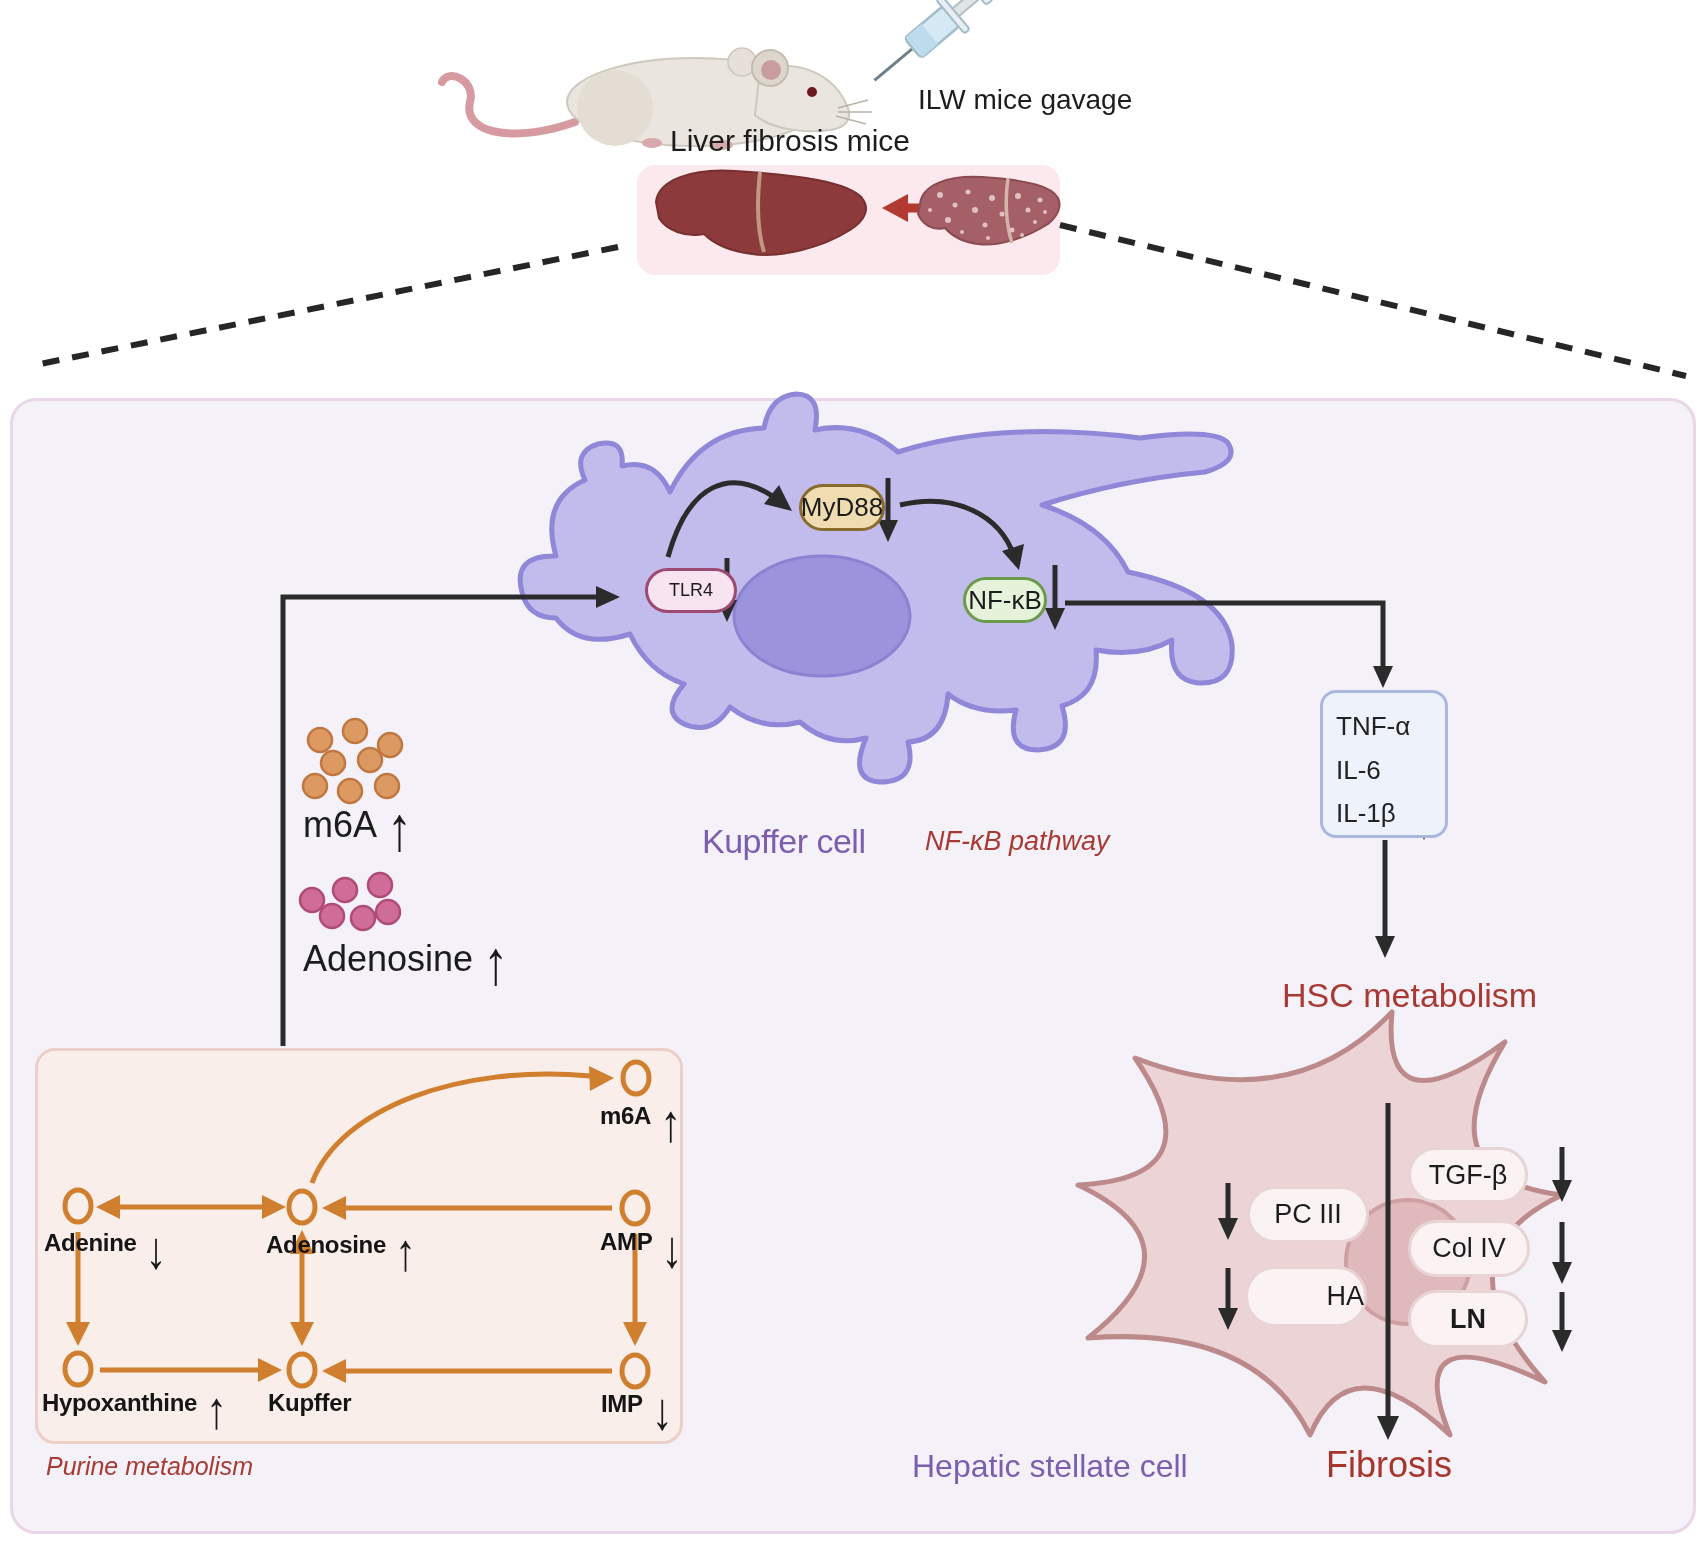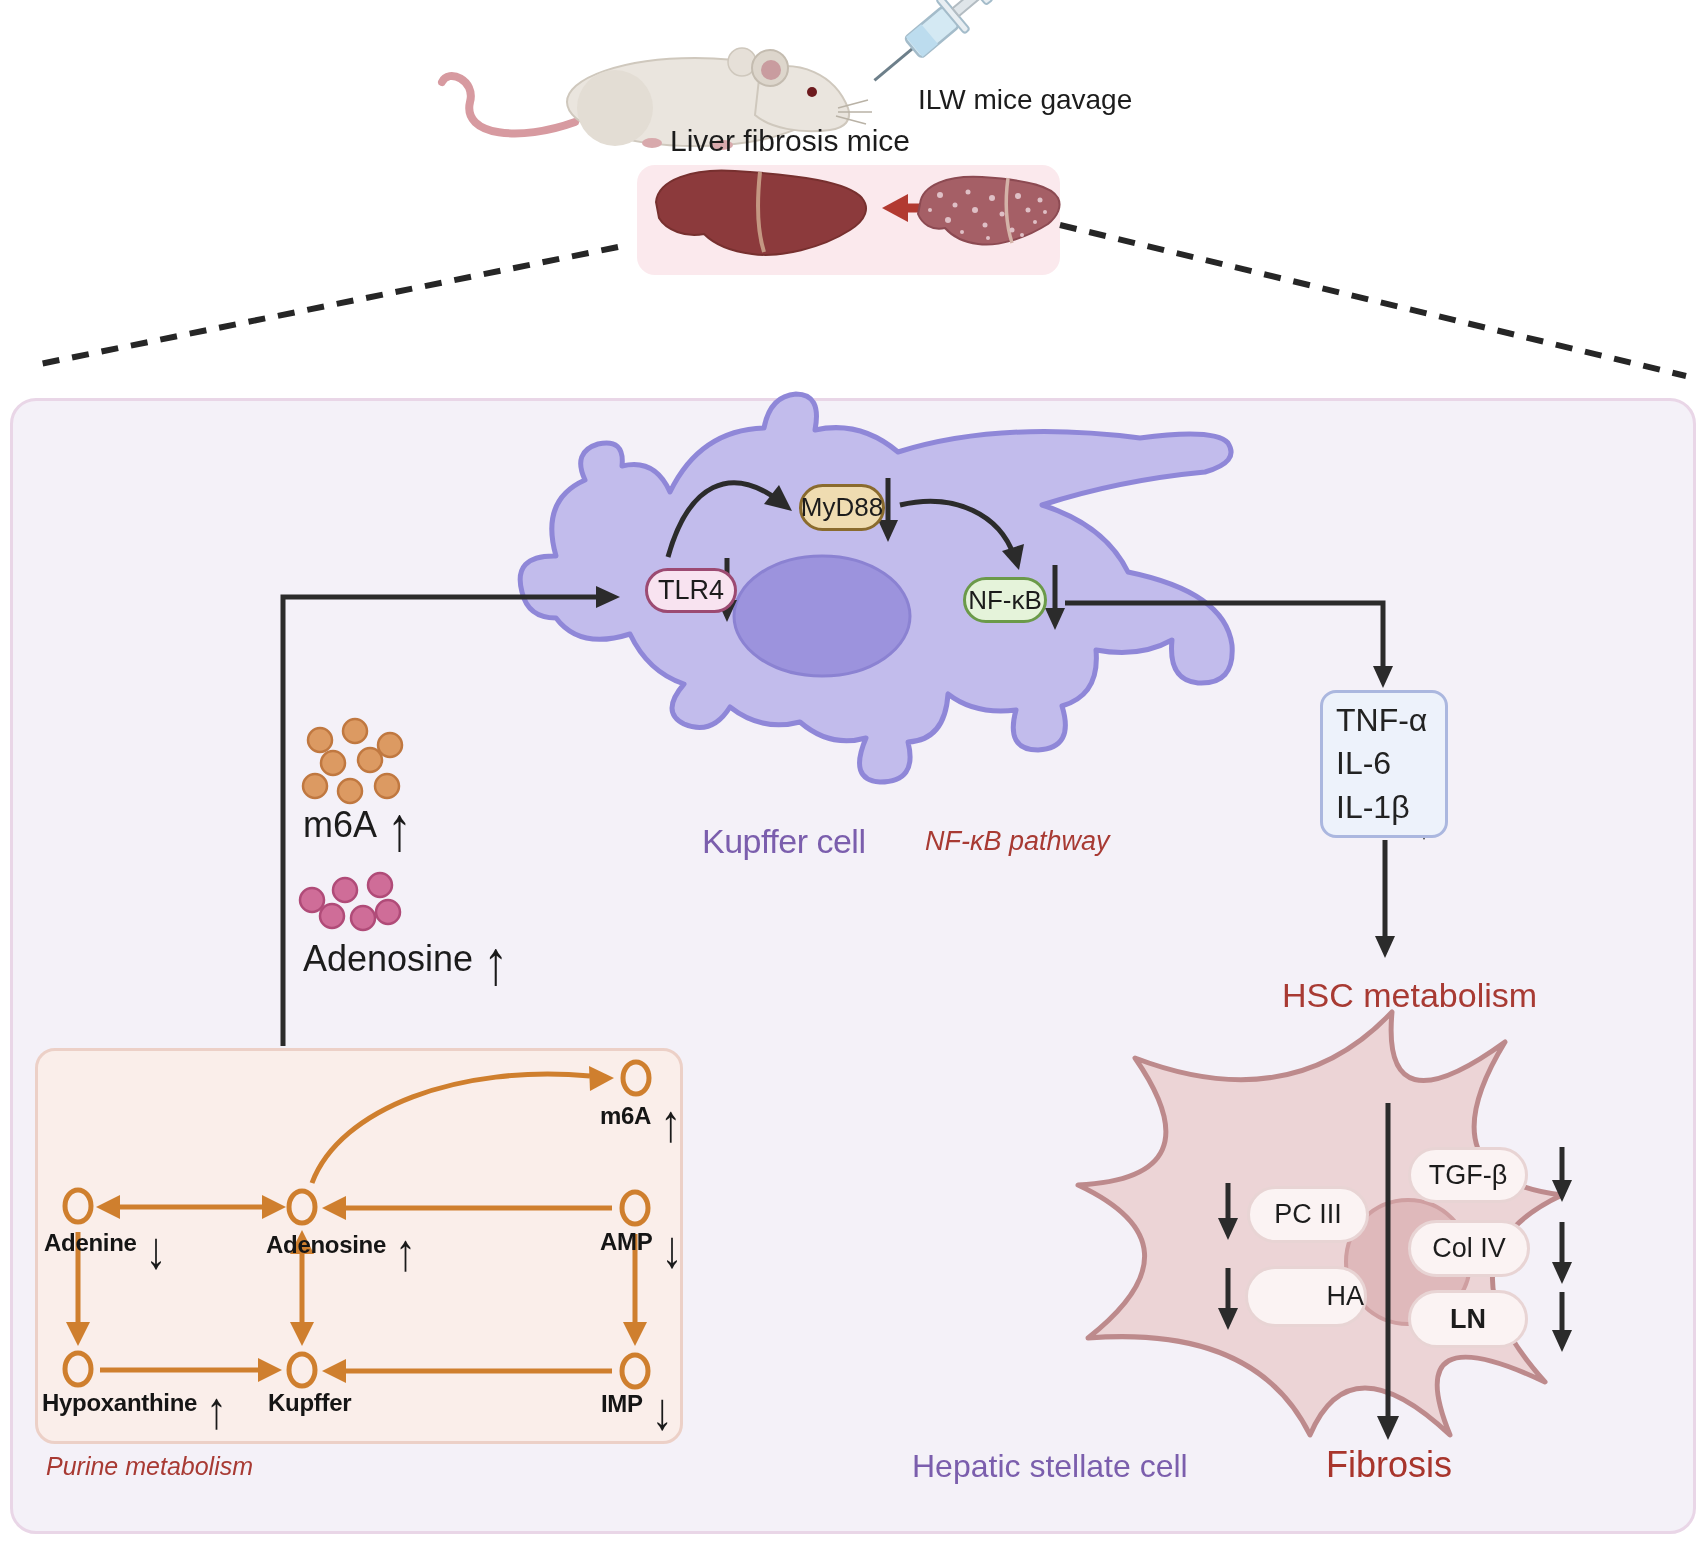--- a/index.html
+++ b/index.html
@@ -10,26 +10,26 @@
   .box-layer{z-index:1;}
   #draw-layer{z-index:2;pointer-events:none;}
   .txt-layer{z-index:3;}
   
   #main-panel{left:10px;top:398px;width:1680px;height:1130px;background:#f4f1f8;
               border:3px solid #e9d6e7;border-radius:26px;}
   #liver-box{left:637px;top:165px;width:423px;height:110px;background:#fbe9ed;border-radius:18px;}
   #cytokine-box{left:1320px;top:690px;width:128px;height:148px;background:#edf2fb;
                 border:3px solid #abb7df;border-radius:16px;box-sizing:border-box;
                 display:flex;flex-direction:column;justify-content:space-around;padding:6px 0;}
-  .cyt-row{display:flex;align-items:center;padding-left:13px;font-size:32px;color:#222;height:44px;}
+  .cyt-row{display:flex;align-items:flex-end;padding-left:13px;font-size:26px;color:#222;height:44px;}
   #purine-box{left:35px;top:1048px;width:642px;height:390px;background:#faeeea;
               border:3px solid #ecd0c7;border-radius:20px;}
   
   .pill{display:flex;align-items:center;justify-content:center;box-sizing:border-box;
-        border-radius:24px;font-size:27px;color:#1c1c1c;}
+        border-radius:24px;font-size:18px;color:#1c1c1c;}
   #pill-tlr4{left:645px;top:568px;width:92px;height:45px;background:#f8e3f0;border:3px solid #9c4a72;}
   #pill-myd88{left:799px;top:484px;width:86px;height:47px;background:#efdcb1;border:3px solid #8a6b2e;font-size:26px;}
   #pill-nfkb{left:963px;top:577px;width:84px;height:46px;background:#e5f3da;border:3px solid #6b9a49;font-size:26px;}
   
   .hsc-pill{display:flex;align-items:center;justify-content:center;box-sizing:border-box;
             background:#fbf3f3;border:3px solid #e8d4d4;border-radius:30px;font-size:27px;color:#1c1c1c;}
   #pill-pciii{left:1247px;top:1186px;width:122px;height:57px;}
   #pill-ha{left:1245px;top:1266px;width:122px;height:61px;justify-content:flex-end;}
   #pill-tgfb{left:1408px;top:1147px;width:120px;height:56px;}
   #pill-coliv{left:1408px;top:1220px;width:122px;height:57px;}

